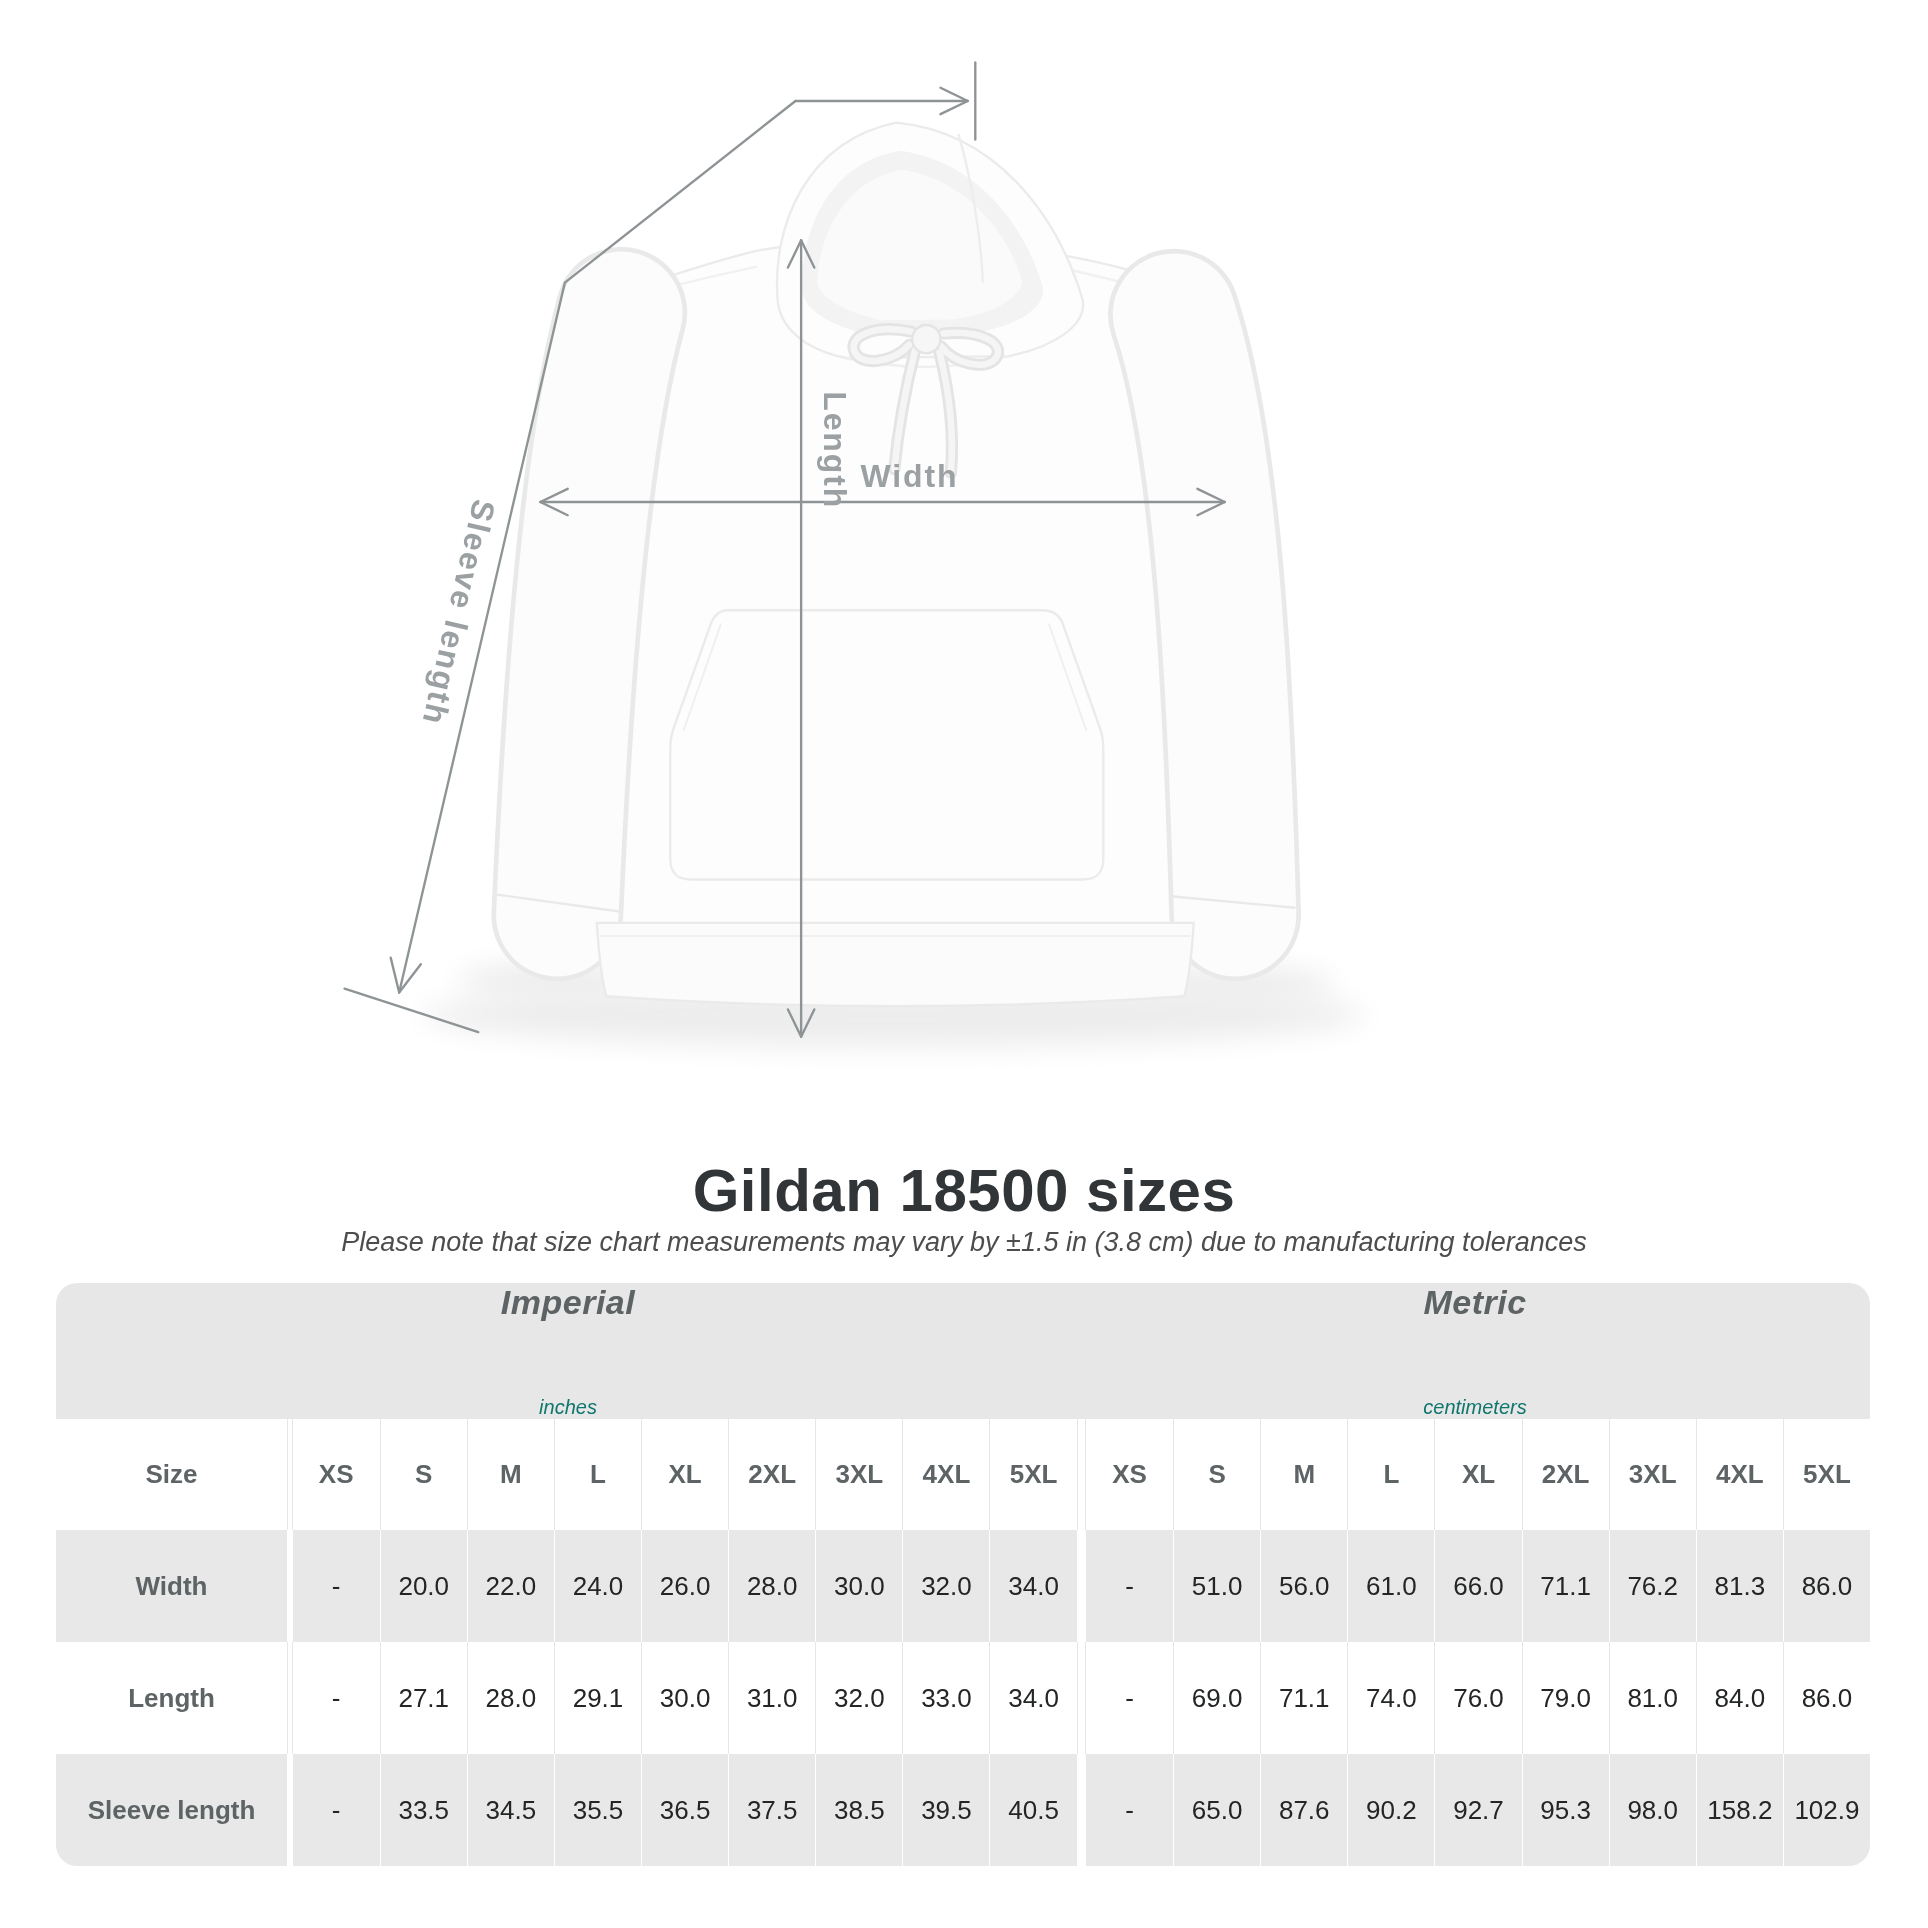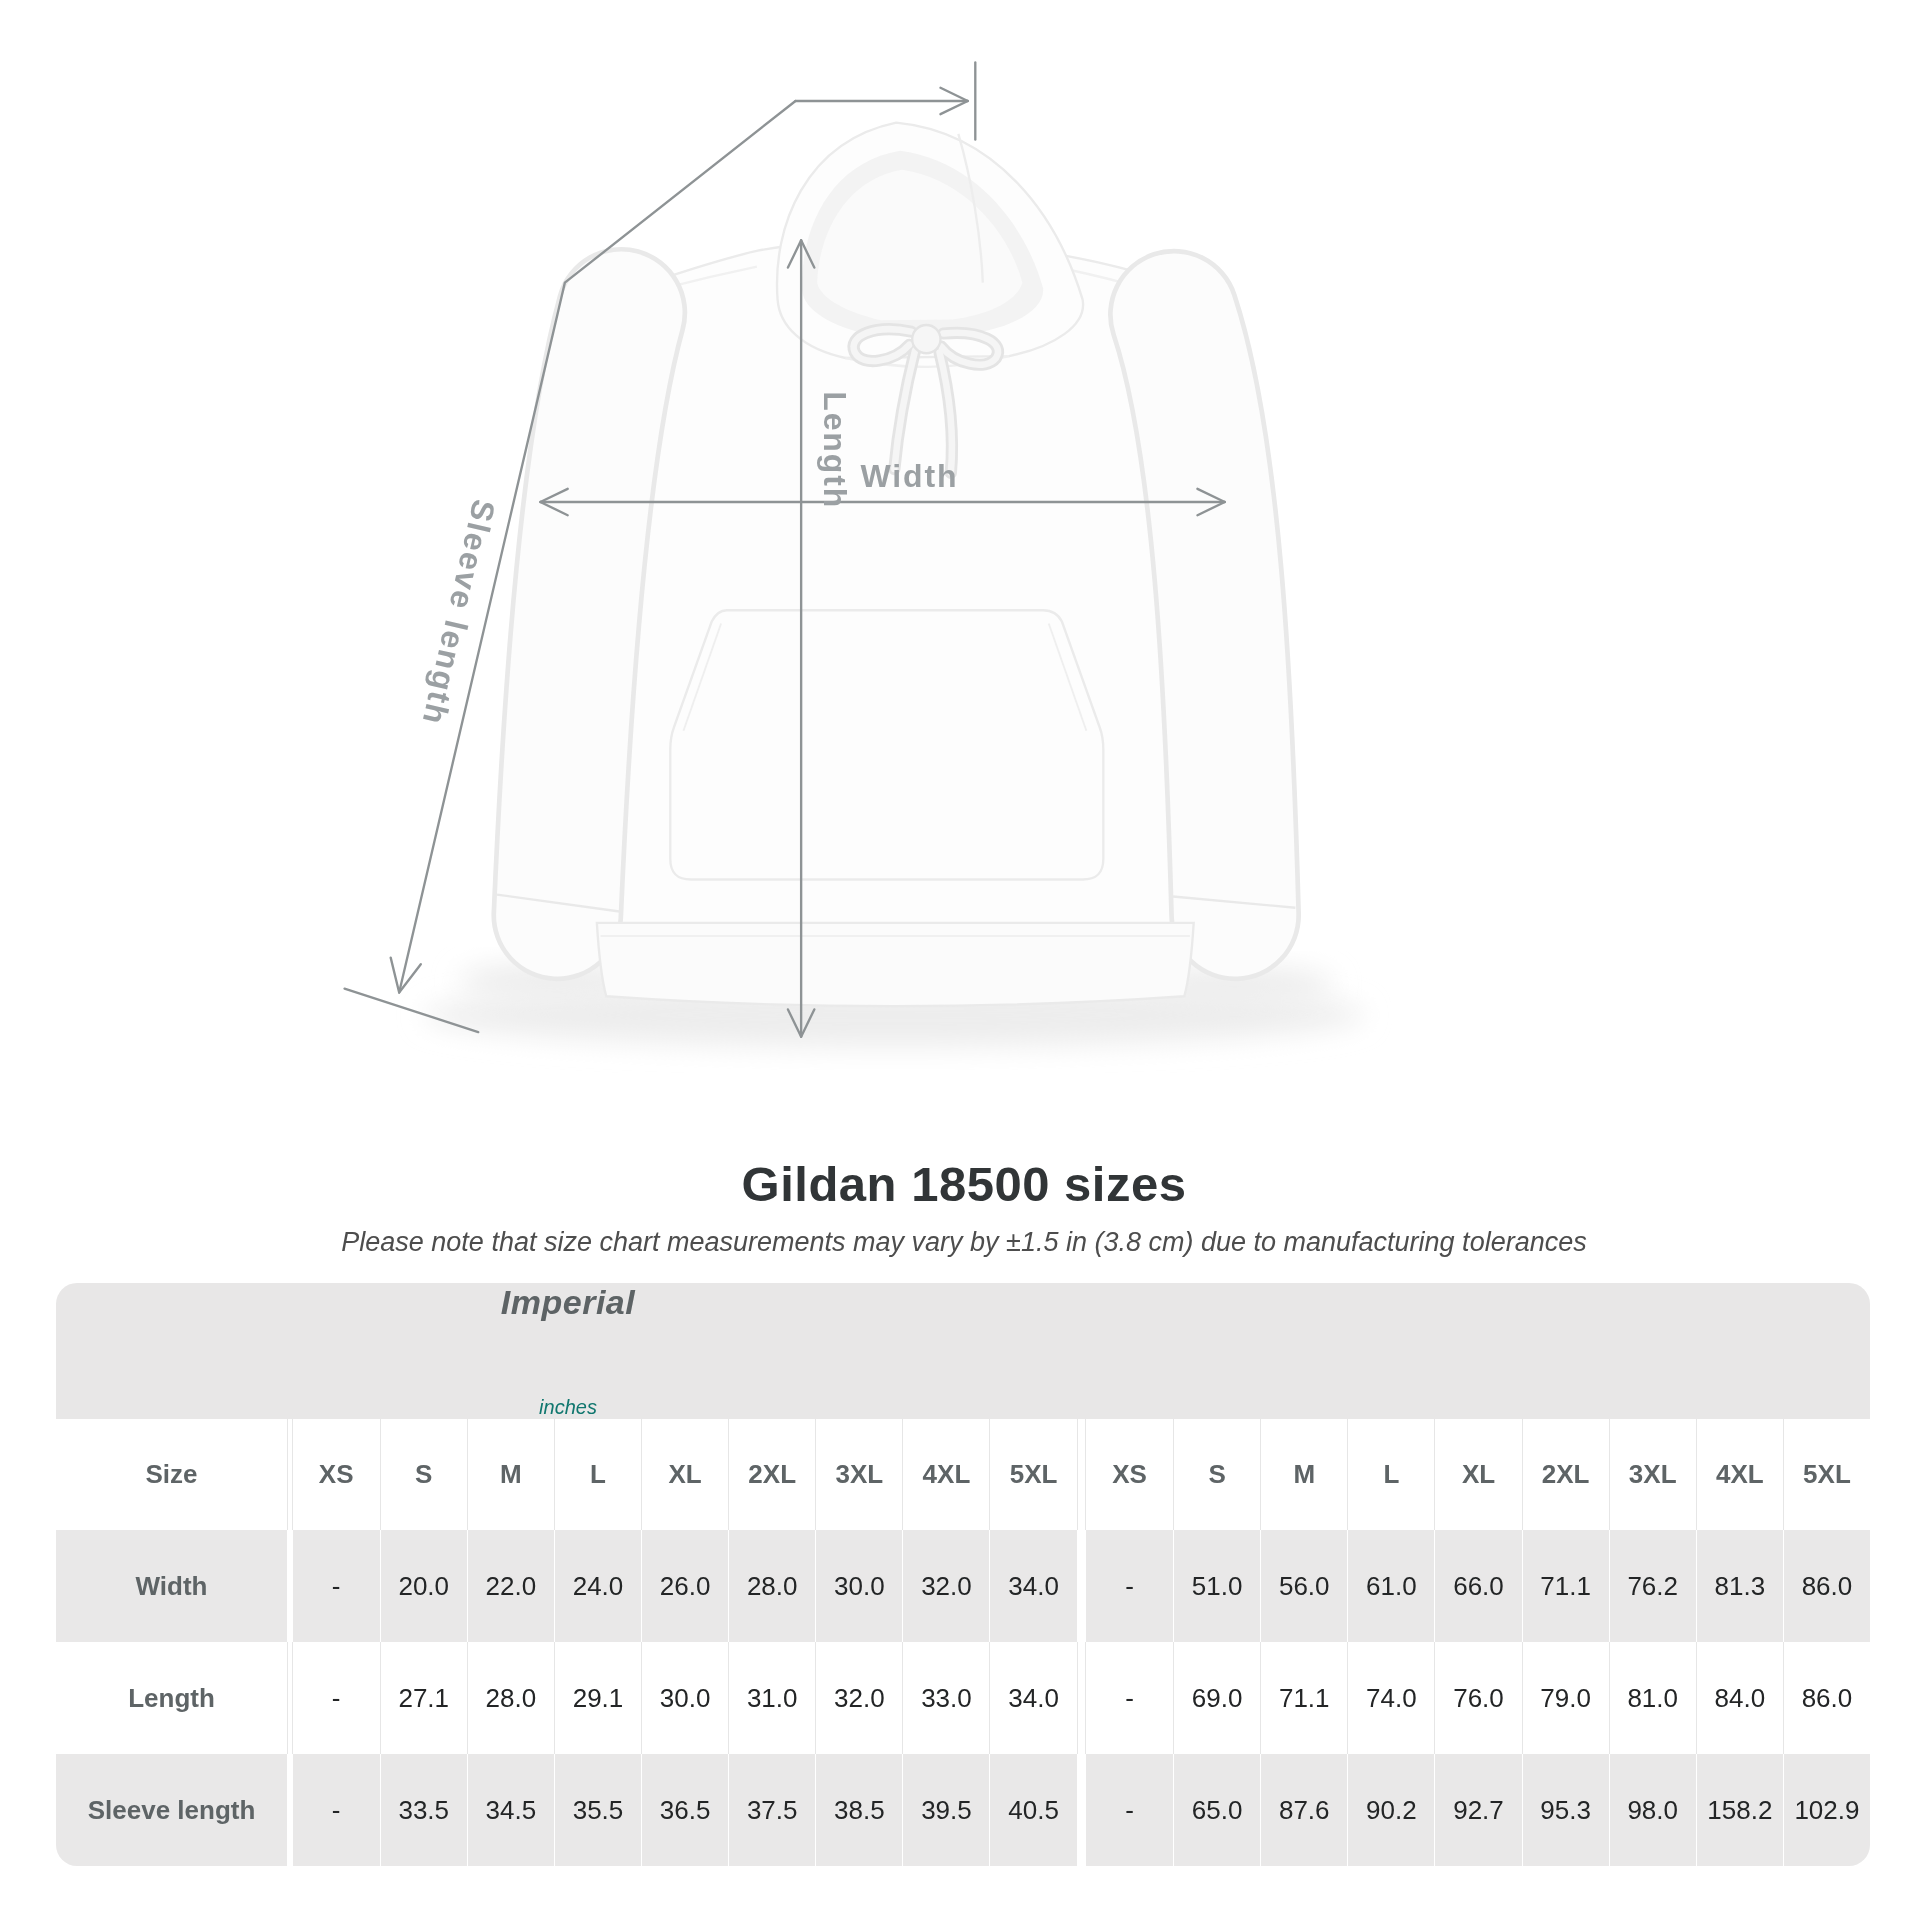--- a/index.html
+++ b/index.html
@@ -2,21 +2,21 @@
 <html style="font-size:15px"><head>
 <meta charset="utf-8">
 <style>
   html,body{margin:0;padding:0;background:#ffffff;}
   *{box-sizing:border-box;font-family:"Liberation Sans",sans-serif;}
   .stage{position:relative;width:1928px;height:1928px;background:#ffffff;overflow:hidden;}
 
   .figure{position:absolute;left:0;top:0;width:1928px;height:1149px;}
 
   .page-title{position:absolute;left:0;top:1156px;width:1928px;text-align:center;
-    font-size:49px;font-weight:bold;color:#313537;letter-spacing:0.5px;}
+    font-size:60px;font-weight:bold;color:#313537;letter-spacing:0.5px;}
   .page-subtitle{position:absolute;left:0;top:1227px;width:1928px;text-align:center;
     font-size:27px;font-style:italic;color:#4d4d4d;}
 
   .table{position:absolute;left:56px;top:1283px;width:1814px;border-radius:21px;overflow:hidden;}
 
   .band{display:flex;background:#e8e7e7;height:136px;}
   .band-half{width:1024px;display:flex;flex-direction:column;align-items:center;justify-content:space-between;gap:7.5px;}
   .band-half.metric{width:790px;}
   .band-title{font-size:34px;font-weight:bold;font-style:italic;color:#5d6365;letter-spacing:0.5px;}
   .band-unit{font-size:20px;font-style:italic;color:#0f766e;}
@@ -129,20 +129,24 @@
   <div class="page-title">Gildan 18500 sizes</div>
   <div class="page-subtitle">Please note that size chart measurements may vary by ±1.5 in (3.8 cm) due to manufacturing tolerances</div>
 
   <div class="table">
 
     <div class="band">
       <div class="band-half">
         <div class="band-title">Imperial</div>
         <div class="band-unit">inches</div>
       </div>
+      <div class="band-half metric">
+        <div class="band-title">Metric</div>
+        <div class="band-unit">centimeters</div>
+      </div>
     </div>
 
     <div class="trow head row-white">
       <div class="c lbl first">Size</div>
       <div class="c gap"></div>
       <div class="c colh first">XS</div>
       <div class="c colh v">S</div>
       <div class="c colh v">M</div>
       <div class="c colh v">L</div>
       <div class="c colh v">XL</div>

